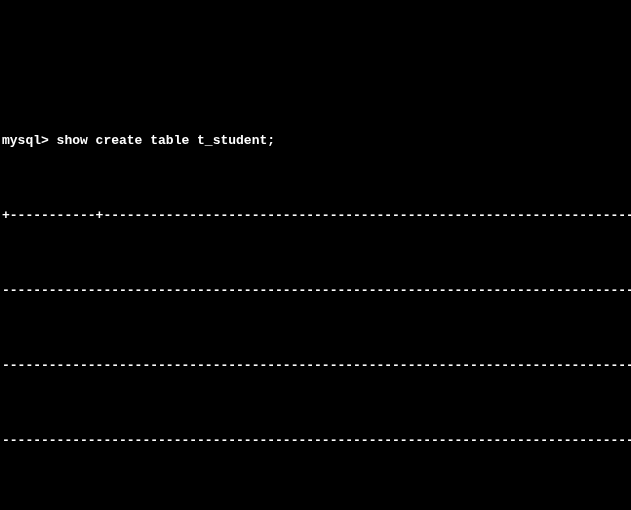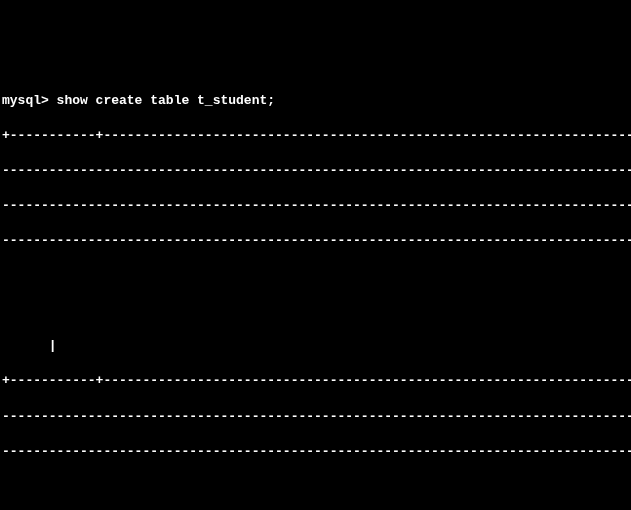--- a/index.html
+++ b/index.html
@@ -19,20 +19,21 @@
       height: 510px;
       overflow: hidden;
       white-space: pre;
     }
     .terminal {
       white-space: pre;
     }
     .line {
       display: block;
       white-space: pre;
+      margin-top: 40px;
     }
   </style>
 </head>
 <body>
 
 
 
 <div class="terminal">
 <span class="line">mysql&gt; show create table t_student;</span>
 <span class="line">+-----------+-----------------------------------------------------------------------------</span>

